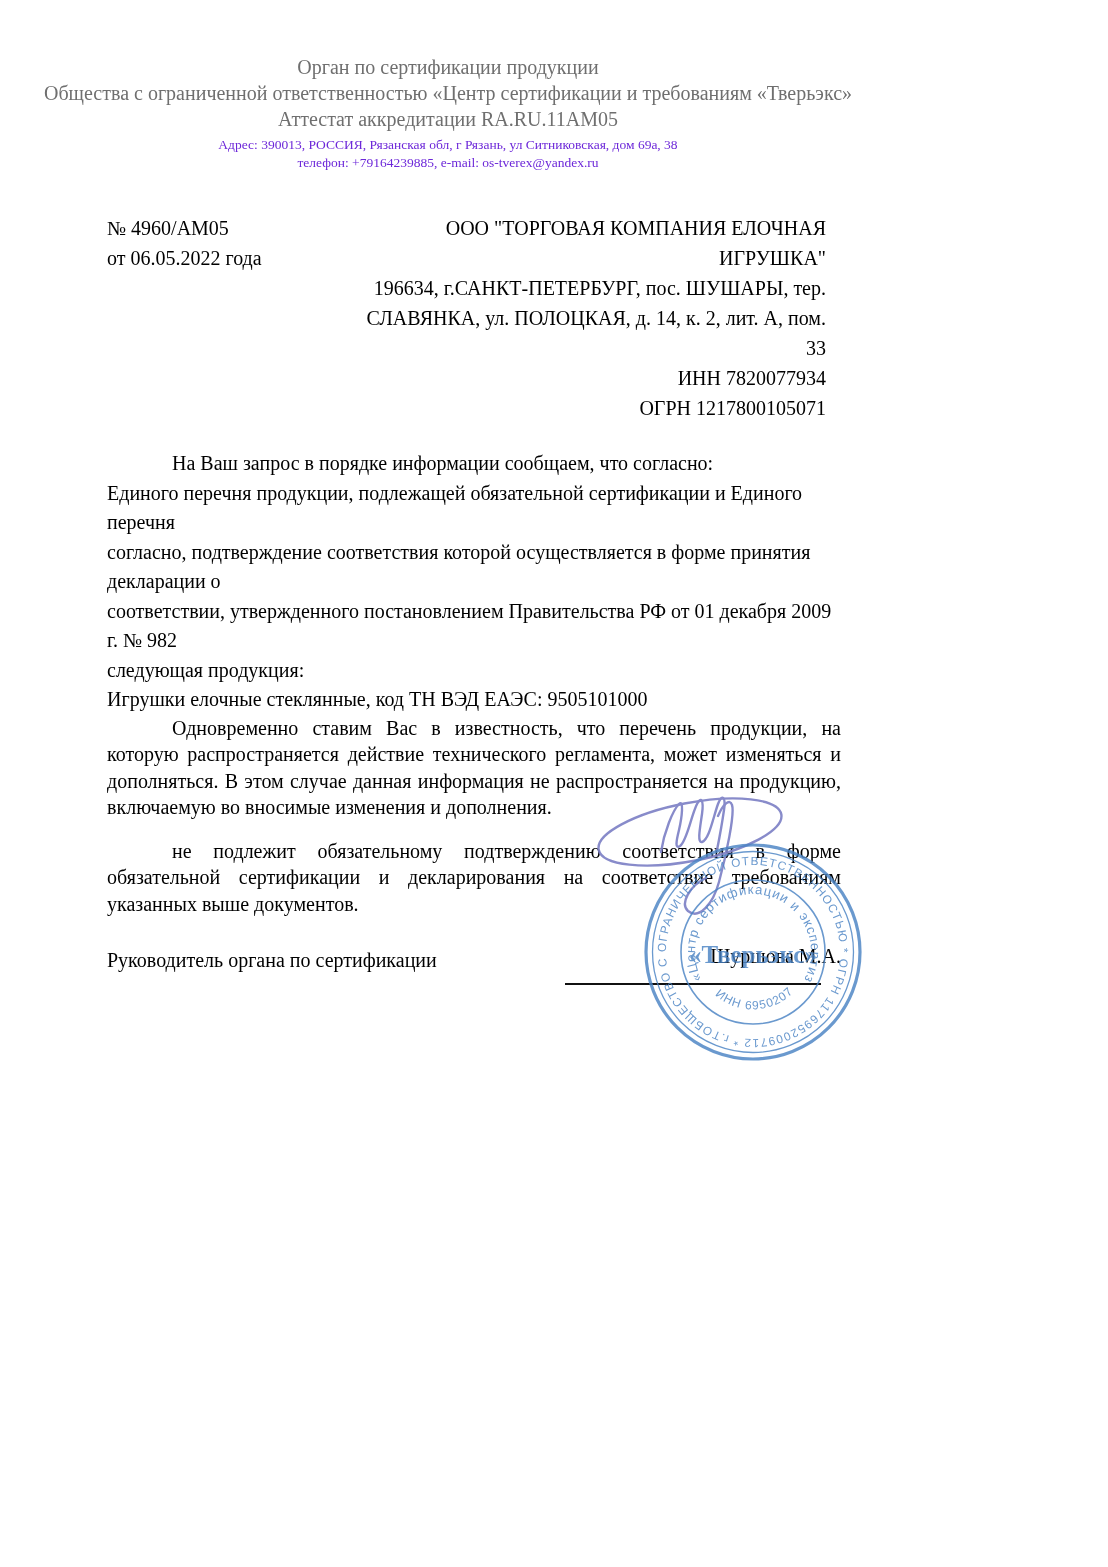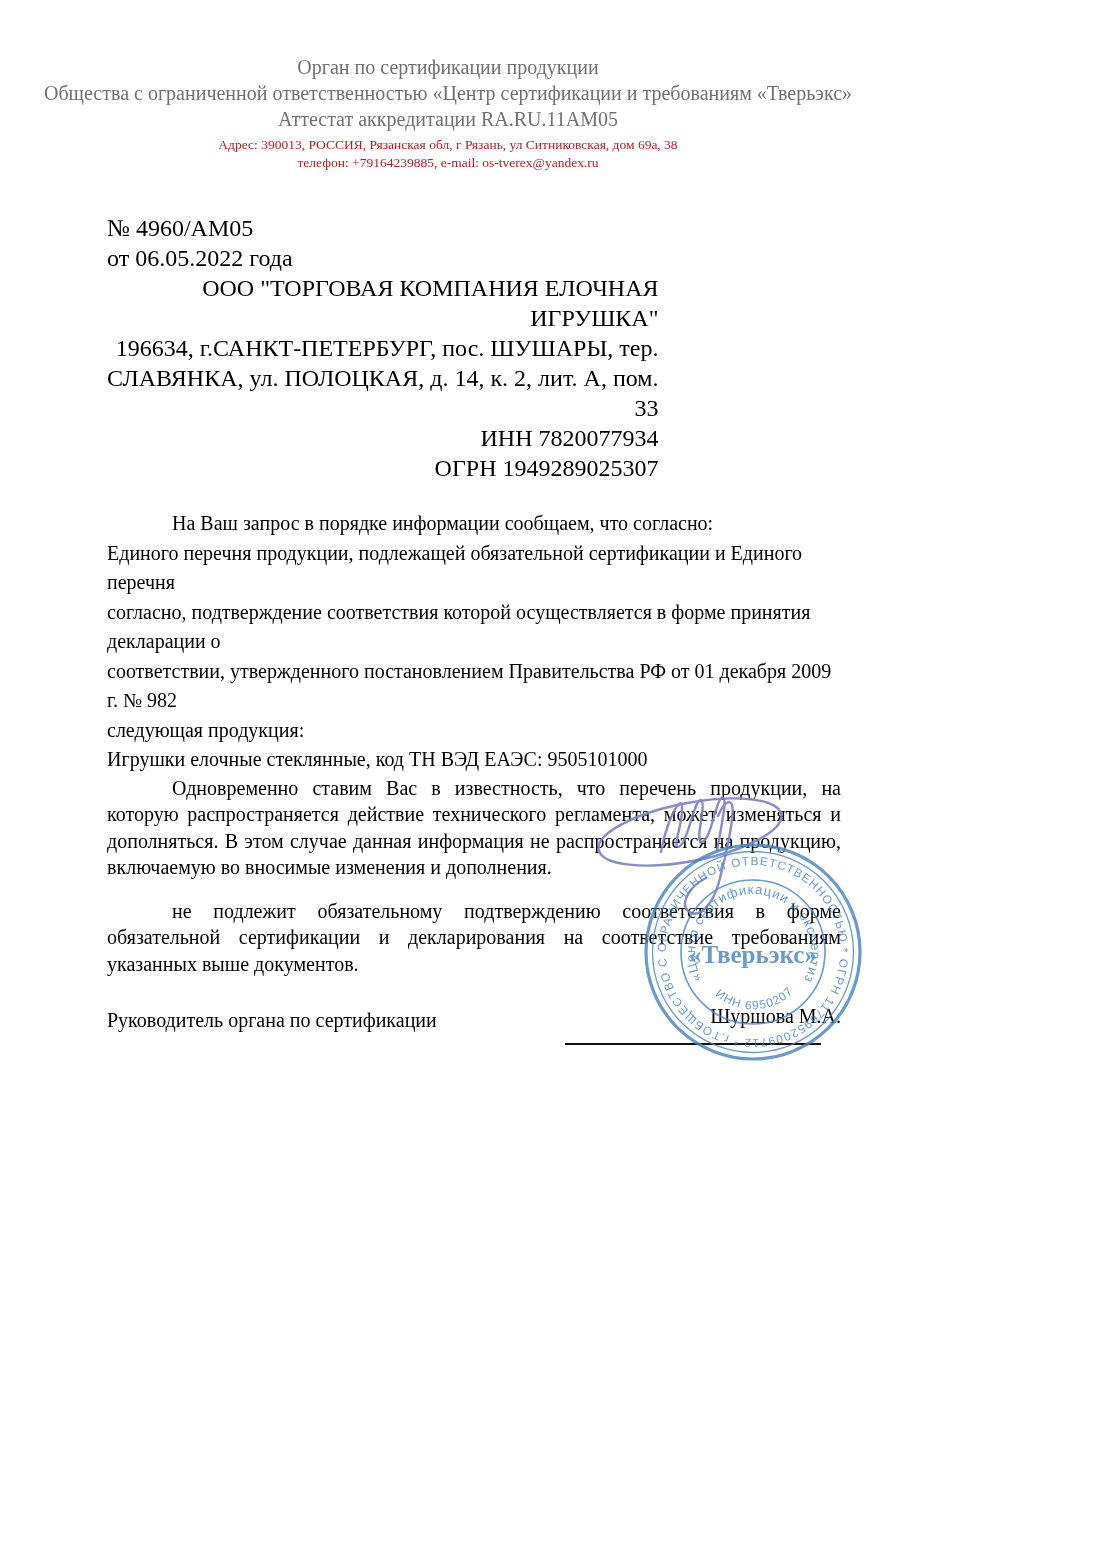--- a/index.html
+++ b/index.html
@@ -9,31 +9,30 @@
     width: 896px;
     height: 1567px;
     background: #ffffff;
     font-family: "Liberation Serif", "DejaVu Serif", serif;
     color: #000000;
     overflow: hidden;
   }
   
   .letterhead { padding-top: 54px; text-align: center; }
   .lh-main { font-size: 20px; line-height: 26px; color: #6f6f6f; }
-  .lh-sub  { font-size: 13.5px; line-height: 17.5px; color: #b91c1c; }
+  .lh-sub  { font-size: 13.5px; line-height: 17.5px; color: #6d28d9; }
   .lh-sub-wrap { margin-top: 4px; }
   
   .ref-row {
     display: flex;
     justify-content: space-between;
     align-items: flex-start;
     margin: 42px 70px 0 107px;
-    font-size: 24px;
+    font-size: 20px;
     line-height: 30px;
-    flex-direction: column;
   }
   .ref-block { white-space: nowrap; }
   .addressee { text-align: right; max-width: 560px; }
   
   .body-block {
     margin: 26px 55px 0 107px;
     font-size: 20px;
   }
   .p1 { line-height: 29.5px; }
   .p1-indent { text-indent: 65px; }
@@ -83,21 +82,21 @@
       <div>№ 4960/АМ05</div>
       <div>от 06.05.2022 года</div>
     </div>
     <div class="addressee">
       <div>ООО "ТОРГОВАЯ КОМПАНИЯ ЕЛОЧНАЯ</div>
       <div>ИГРУШКА"</div>
       <div>196634, г.САНКТ-ПЕТЕРБУРГ, пос. ШУШАРЫ, тер.</div>
       <div>СЛАВЯНКА, ул. ПОЛОЦКАЯ, д. 14, к. 2, лит. А, пом.</div>
       <div>33</div>
       <div>ИНН 7820077934</div>
-      <div>ОГРН 1949289025307</div>
+      <div>ОГРН 1217800105071</div>
     </div>
   </div>
 
   <div class="body-block">
     <div class="p1">
       <div class="p1-indent">На Ваш запрос в порядке информации сообщаем, что согласно:</div>
       <div>Единого перечня продукции, подлежащей обязательной сертификации и Единого перечня</div>
       <div>согласно, подтверждение соответствия которой осуществляется в форме принятия декларации о</div>
       <div>соответствии, утвержденного постановлением Правительства РФ от 01 декабря 2009 г. № 982</div>
       <div>следующая продукция:</div>

